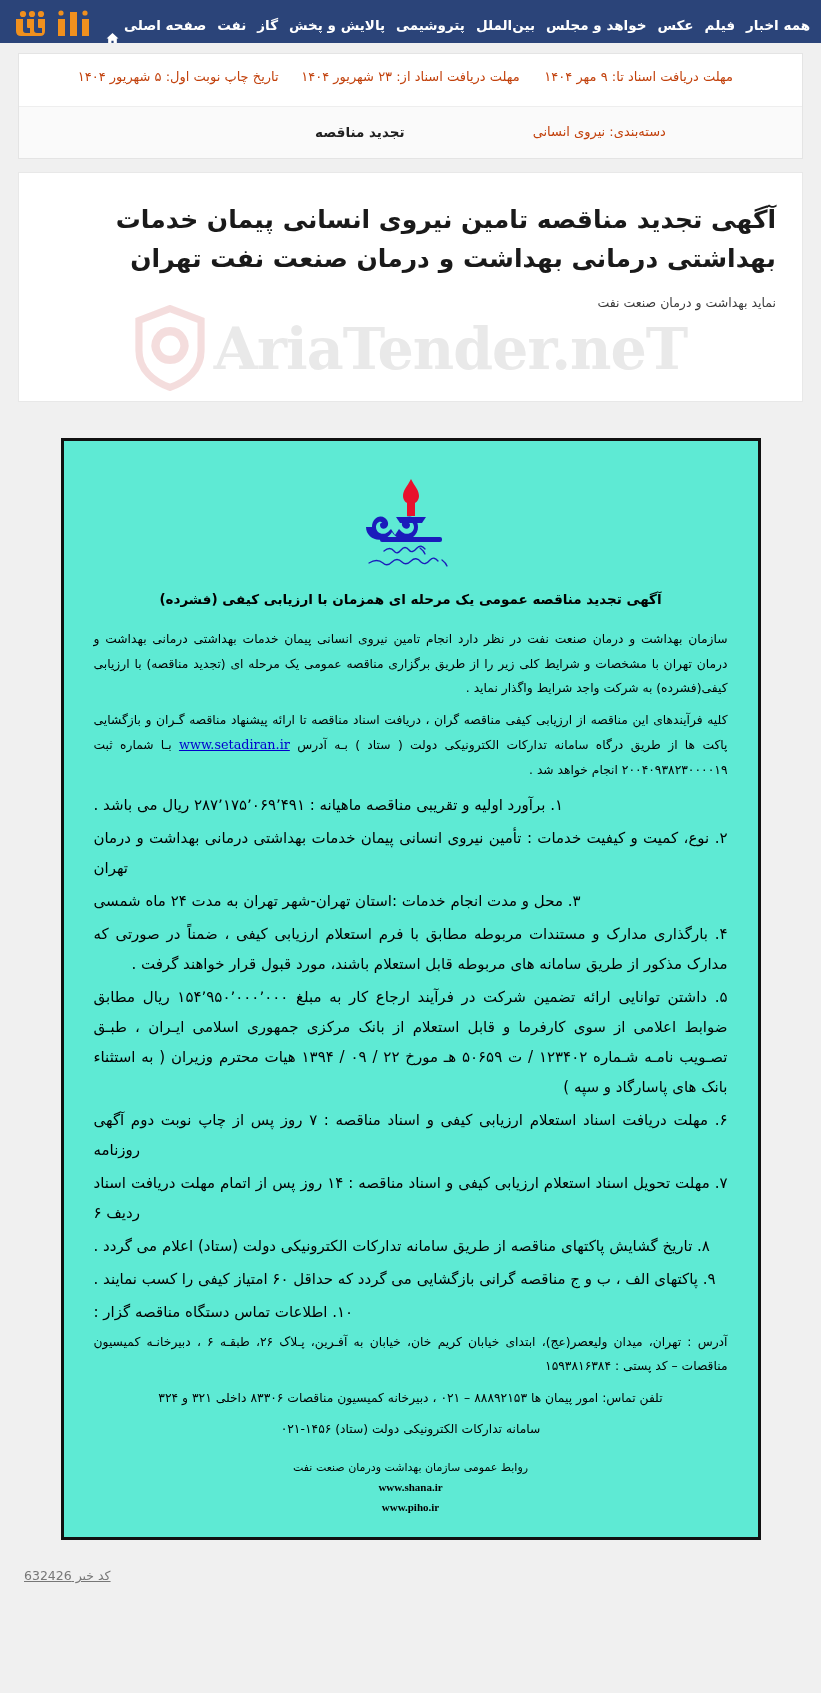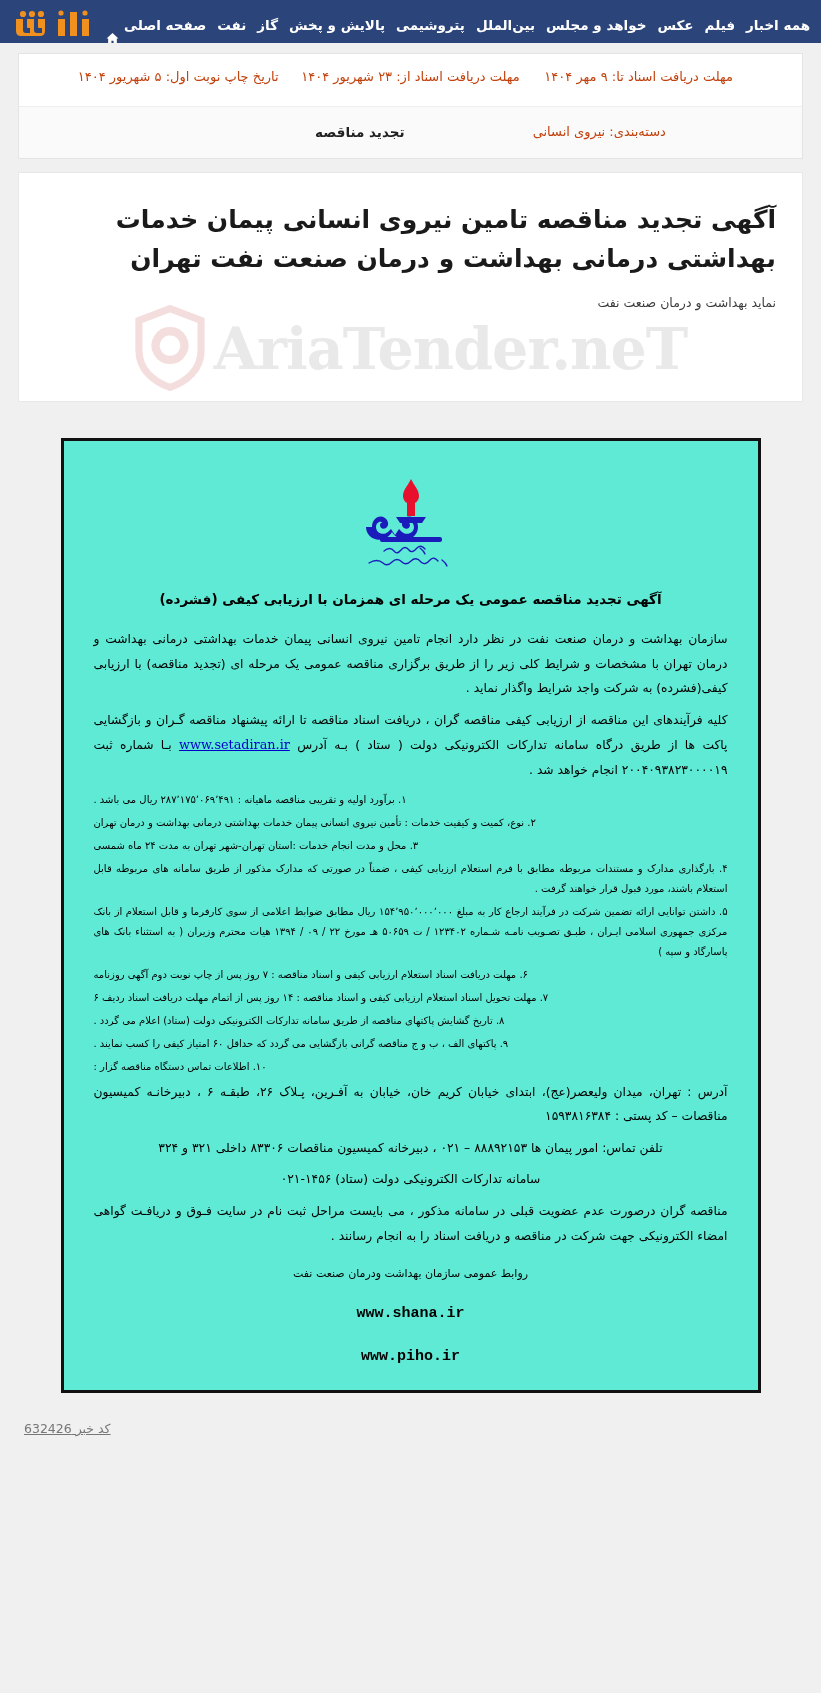--- a/index.html
+++ b/index.html
@@ -182,41 +182,40 @@
   .doc-p.center-last { text-align-last: center; }
   .doc-link {
     color: #0000cc;
     text-decoration: underline;
     font-family: "DejaVu Serif", "Liberation Serif", serif;
     font-size: 12.8px;
     direction: ltr;
     display: inline-block;
   }
   .doc-li {
-    font-size: 10px;
+    font-size: 15px;
     color: #000;
     line-height: 2.0;
     text-align: justify;
     text-align-last: right;
     margin-bottom: 3px;
   }
   .doc-li.ltr-last { text-align-last: left; }
   .doc-footer {
     margin-top: 16px;
     text-align: center;
     font-size: 11px;
     line-height: 1.8;
     color: #000;
   }
   .doc-footer .fsite {
-    font-family: Liberation Mono, monospace;
-    font-weight: bold;
-    font-size: 15px;
+    font-family: Liberation Serif, serif;
+    font-weight: bold;
+    font-size: 11px;
     direction: ltr;
-    margin-top: 16px;
   }
 
   
   .news-code {
     text-align: left;
     padding: 28px 24px 20px 24px;
     font-size: 12.5px;
     color: #777777;
     direction: rtl;
     text-decoration: underline;
@@ -328,21 +327,20 @@
     <div class="doc-li ltr-last">۶. مهلت دریافت اسناد استعلام ارزیابی کیفی و اسناد مناقصه : ۷ روز پس از چاپ نوبت دوم آگهی روزنامه</div>
     <div class="doc-li ltr-last">۷. مهلت تحویل اسناد استعلام ارزیابی کیفی و اسناد مناقصه :  ۱۴ روز پس از اتمام مهلت دریافت اسناد ردیف ۶</div>
     <div class="doc-li ltr-last">۸. تاریخ گشایش پاکتهای مناقصه از طریق سامانه تدارکات الکترونیکی دولت (ستاد) اعلام می گردد .</div>
     <div class="doc-li ltr-last">۹. پاکتهای الف ، ب و ج مناقصه گرانی بازگشایی می گردد که حداقل ۶۰ امتیاز کیفی را کسب نمایند .</div>
     <div class="doc-li ltr-last">۱۰. اطلاعات تماس دستگاه مناقصه گزار :</div>
 
     <div class="doc-p">آدرس : تهران، میدان ولیعصر(عج)، ابتدای خیابان کریم خان، خیابان به آفـرین، پـلاک ۲۶، طبقـه ۶ ، دبیرخانـه کمیسیون مناقصات – کد پستی : ۱۵۹۳۸۱۶۳۸۴</div>
     <div class="doc-p center-last">تلفن تماس: امور پیمان ها  ۸۸۸۹۲۱۵۳ – ۰۲۱ ، دبیرخانه کمیسیون مناقصات ۸۳۳۰۶ داخلی ۳۲۱ و ۳۲۴</div>
     <div class="doc-p center-last">سامانه تدارکات الکترونیکی دولت (ستاد) ۱۴۵۶-۰۲۱</div>
 
-    <div class="doc-p">مناقصه گران درصورت عدم عضویت قبلی در سامانه مذکور ، می بایست مراحل ثبت نام در سایت فـوق و دریافـت گواهی امضاء الکترونیکی جهت شرکت در مناقصه و دریافت اسناد را به انجام رسانند .</div>
 
     <div class="doc-footer">
       <div>روابط عمومی سازمان بهداشت ودرمان صنعت نفت</div>
       <div class="fsite">www.shana.ir</div>
       <div class="fsite">www.piho.ir</div>
     </div>
 
   </div>
 </div>
 

